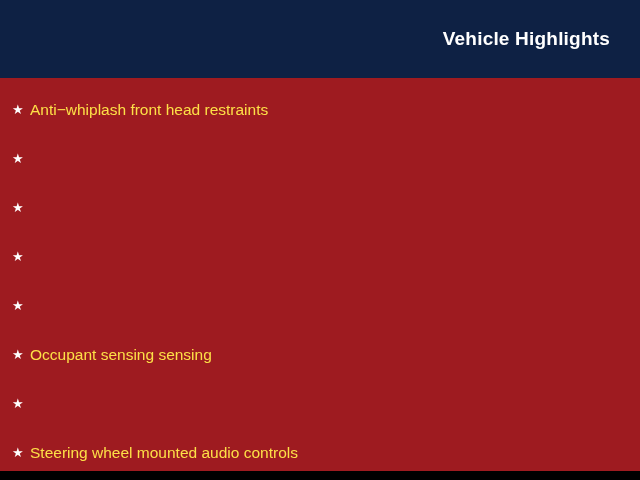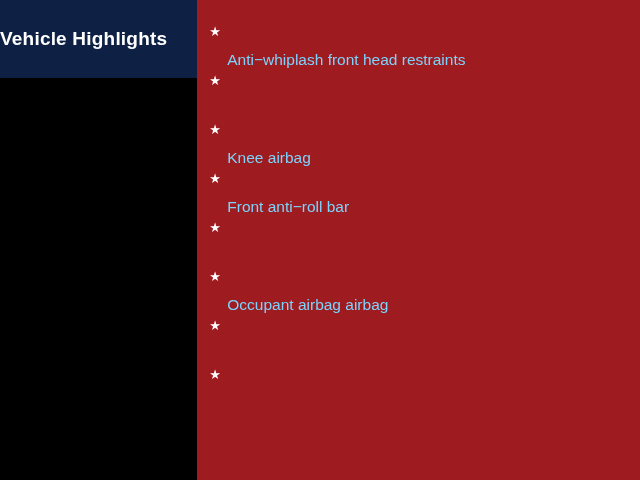--- a/index.html
+++ b/index.html
@@ -12,21 +12,21 @@
     height: 480px;
     overflow: hidden;
     font-family: "Liberation Sans", sans-serif;
   }
   .slide {
     position: relative;
     width: 640px;
     height: 480px;
     background: #000000;
     display: flex;
-    flex-direction: row;
+    flex-direction: column;
   }
   .header {
     height: 78px;
     background: #0e2144;
     display: flex;
     align-items: center;
     justify-content: flex-end;
     padding-right: 30px;
     box-sizing: border-box;
     flex: 0 0 auto;
@@ -53,25 +53,24 @@
   }
   .bullet {
     color: #ffffff;
     font-size: 13px;
     line-height: 28px;
     width: 18px;
     flex: 0 0 18px;
     text-align: left;
   }
   .item-label {
-    color: #7dd3fc;
+    color: #fde047;
     font-size: 15.5px;
     line-height: 28px;
     white-space: nowrap;
-    margin-top: 28px;
   }
   .footer-bar {
     height: 9px;
     background: #000000;
     flex: 0 0 auto;
   }
 </style>
 </head>
 <body>
 
@@ -87,42 +86,41 @@
       <span class="bullet">★</span>
       <span class="item-label">Anti−whiplash front head restraints</span>
     </div>
 
     <div class="item">
       <span class="bullet">★</span>
     </div>
 
     <div class="item">
       <span class="bullet">★</span>
-      <span class="item-label">Knee airbag</span>
-    </div>
-
-    <div class="item">
-      <span class="bullet">★</span>
-      <span class="item-label">Front anti−roll bar</span>
-    </div>
-
-    <div class="item">
-      <span class="bullet">★</span>
-    </div>
-
-    <div class="item">
-      <span class="bullet">★</span>
-      <span class="item-label">Occupant airbag airbag</span>
     </div>
 
     <div class="item">
       <span class="bullet">★</span>
     </div>
 
     <div class="item">
       <span class="bullet">★</span>
     </div>
 
+    <div class="item">
+      <span class="bullet">★</span>
+      <span class="item-label">Occupant sensing sensing</span>
+    </div>
+
+    <div class="item">
+      <span class="bullet">★</span>
+    </div>
+
+    <div class="item">
+      <span class="bullet">★</span>
+      <span class="item-label">Steering wheel mounted audio controls</span>
+    </div>
+
   </div>
 
   <div class="footer-bar"></div>
 
 </div>
 
 </body></html>

